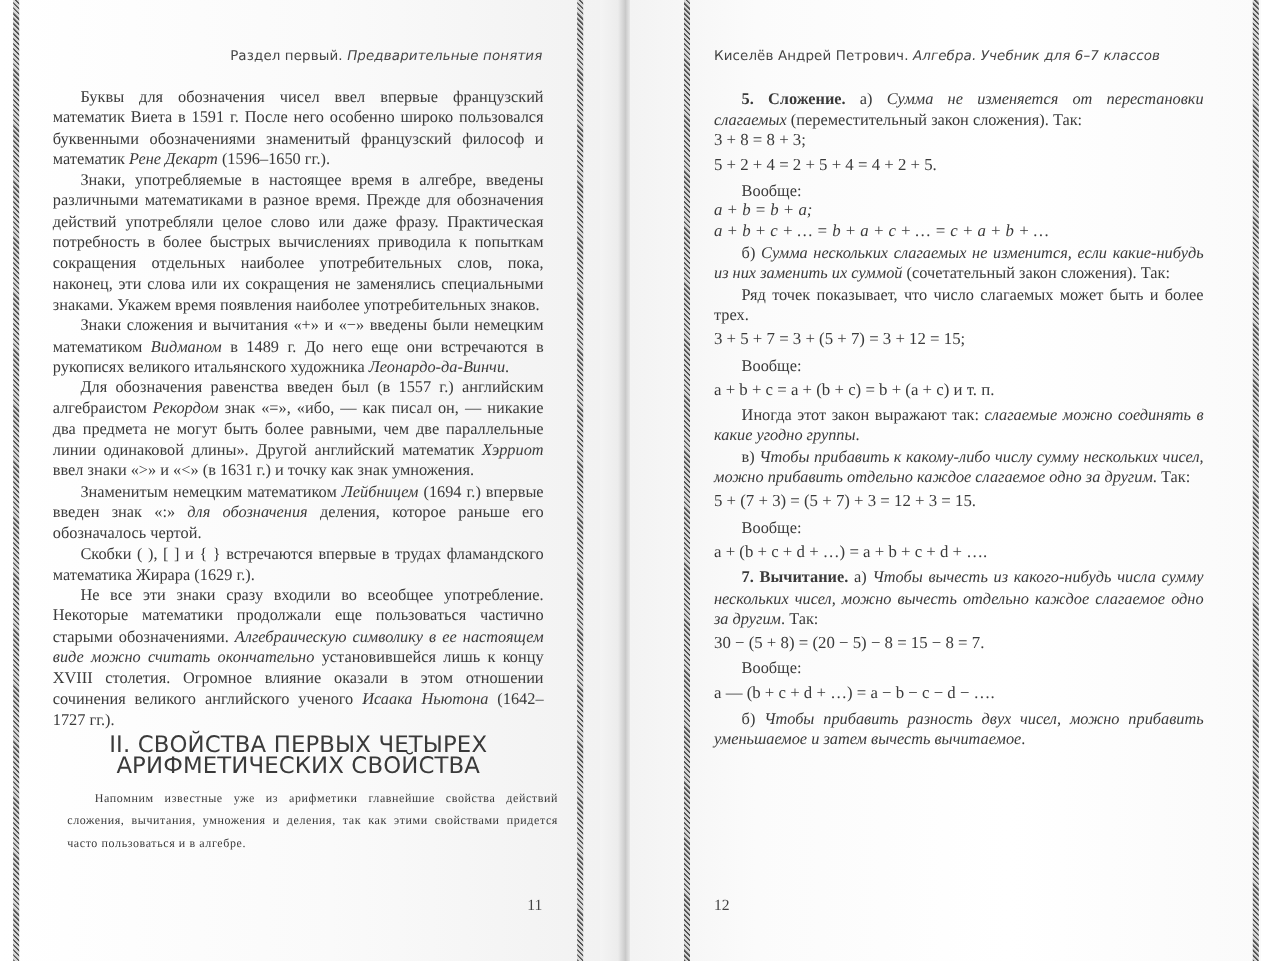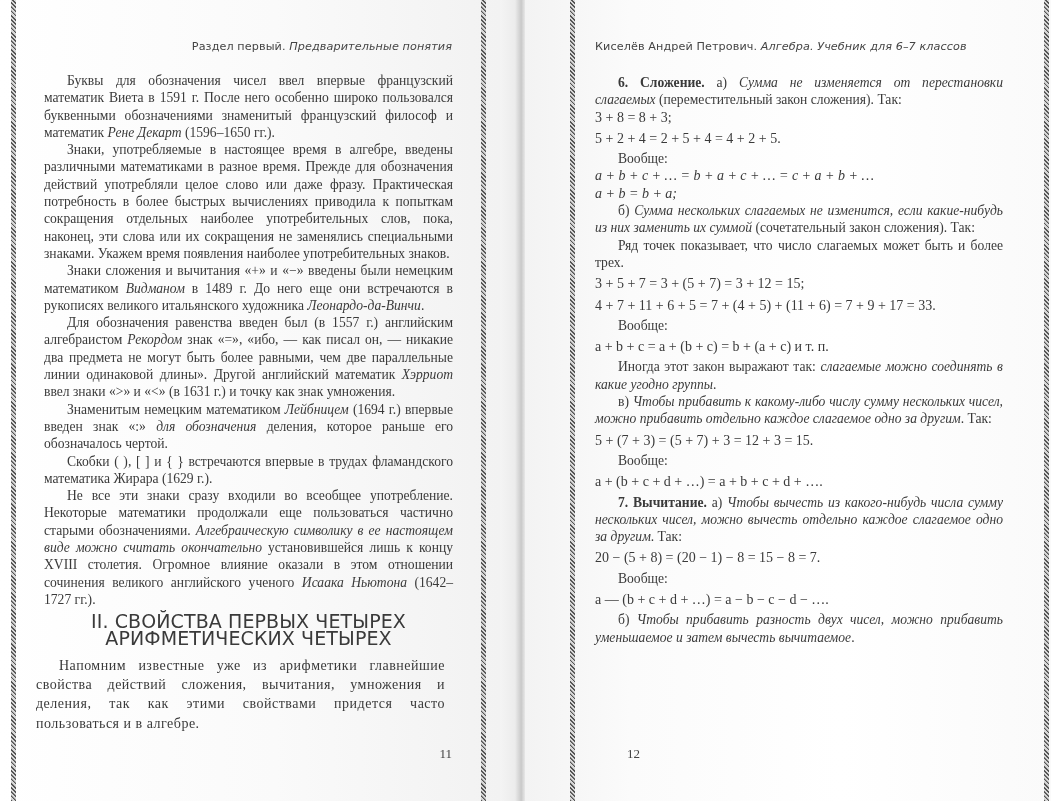--- a/index.html
+++ b/index.html
@@ -48,31 +48,31 @@
   .formula { text-align: left; text-indent: 0 !important; margin: 0; font-size: 14px; }
   .formula.gap { margin-top: 4px; margin-bottom: 3px; }
 
   .section-heading {
     position: absolute; left: 44px; width: 409px; top: 613px;
     text-align: center;
     font-family: "DejaVu Sans", "Liberation Sans", sans-serif;
     font-size: 19px; line-height: 17px; color: #3a3a3a; letter-spacing: 0.1px;
   }
   .intro-text {
-    position: absolute; left: 36px; width: 409px; top: 656px;
-    font-size: 14px; line-height: 19.2px; letter-spacing: 0.5px;
+    position: absolute; left: 56px; width: 409px; top: 656px;
+    font-size: 10px; line-height: 19.2px; letter-spacing: 0.5px;
     text-align: justify; color: #3a3a3a;
   }
   .intro-text p { margin: 0; text-indent: 23px; }
 
   .page-number {
     position: absolute; top: 746px; font-size: 13px; color: #444;
   }
   .left .page-number { right: 48px; margin-left: 12px; }
-  .right .page-number { left: 70px; margin-left: 32px; }
+  .right .page-number { left: 70px; }
 </style>
 </head>
 <body>
 
 <div class="page left">
   <div class="hatch" style="left:11px"></div>
   <div class="hatch" style="left:481px"></div>
 
   <div class="running-head">
     <span>Раздел первый.</span>
@@ -84,21 +84,21 @@
       <p><span>Знаки, употребляемые в настоящее время в алгебре, введены различными математиками в разное время. Прежде для обозначения действий употребляли целое слово или даже фразу. Практическая потребность в более быстрых вычислениях приводила к попыткам сокращения отдельных наиболее употребительных слов, пока, наконец, эти слова или их сокращения не заменялись специальными знаками. Укажем время появления наиболее употребительных знаков.</span></p>
       <p><span>Знаки сложения и вычитания «+» и «−» введены были немецким математиком </span><span class="em">Видманом</span><span> в 1489 г. До него еще они встречаются в рукописях великого итальянского художника </span><span class="em">Леонардо-да-Винчи</span><span>.</span></p>
       <p><span>Для обозначения равенства введен был (в 1557 г.) английским алгебраистом </span><span class="em">Рекордом</span><span> знак «=», «ибо, — как писал он, — никакие два предмета не могут быть более равными, чем две параллельные линии одинаковой длины». Другой английский математик </span><span class="em">Хэрриот</span><span> ввел знаки «&gt;» и «&lt;» (в 1631 г.) и точку как знак умножения.</span></p>
       <p><span>Знаменитым немецким математиком </span><span class="em">Лейбницем</span><span> (1694 г.) впервые введен знак «:» </span><span class="em">для обозначения</span><span> деления, которое раньше его обозначалось чертой.</span></p>
       <p><span>Скобки ( ), [ ] и { } встречаются впервые в трудах фламандского математика Жирара (1629 г.).</span></p>
       <p><span>Не все эти знаки сразу входили во всеобщее употребление. Некоторые математики продолжали еще пользоваться частично старыми обозначениями. </span><span class="em">Алгебраическую символику в ее настоящем виде можно считать окончательно</span><span> установившейся лишь к концу XVIII столетия. Огромное влияние оказали в этом отношении сочинения великого английского ученого </span><span class="em">Исаака Ньютона</span><span> (1642–1727 гг.).</span></p>
     </div>
 
   <div class="section-heading">
     <div>II. СВОЙСТВА ПЕРВЫХ ЧЕТЫРЕХ</div>
-    <div>АРИФМЕТИЧЕСКИХ ЧЕТЫРЕХ</div>
+    <div>АРИФМЕТИЧЕСКИХ СВОЙСТВА</div>
   </div>
 
   <div class="intro-text">
     <p>Напомним известные уже из арифметики главнейшие свойства действий сложения, вычитания, умножения и деления, так как этими свойствами придется часто пользоваться и в алгебре.</p>
   </div>
 
   <div class="page-number">11</div>
 </div>
 
 <div class="gutter"></div>
@@ -106,38 +106,37 @@
 <div class="page right">
   <div class="hatch" style="left:45px"></div>
   <div class="hatch" style="left:519px"></div>
 
   <div class="running-head">
     <span>Киселёв Андрей Петрович.</span>
     <i>Алгебра. Учебник для 6–7 классов</i>
   </div>
 
   <div class="body-text" id="right-body">
-      <p><span class="b">6. Сложение.</span><span> а) </span><span class="em">Сумма не изменяется от перестановки слагаемых</span><span> (переместительный закон сложения). Так:</span></p>
+      <p><span class="b">5. Сложение.</span><span> а) </span><span class="em">Сумма не изменяется от перестановки слагаемых</span><span> (переместительный закон сложения). Так:</span></p>
       <div class="formula">3 + 8 = 8 + 3;</div>
       <div class="formula gap">5 + 2 + 4 = 2 + 5 + 4 = 4 + 2 + 5.</div>
       <p><span>Вообще:</span></p>
+      <div class="formula" style="font-style: italic;">a + b = b + a;</div>
       <div class="formula" style="font-style: italic;">a + b + c + … = b + a + c + … = c + a + b + …</div>
-      <div class="formula" style="font-style: italic;">a + b = b + a;</div>
       <p><span>б) </span><span class="em">Сумма нескольких слагаемых не изменится, если какие-нибудь из них заменить их суммой</span><span> (сочетательный закон сложения). Так:</span></p>
       <p><span>Ряд точек показывает, что число слагаемых может быть и более трех.</span></p>
       <div class="formula gap">3 + 5 + 7 = 3 + (5 + 7) = 3 + 12 = 15;</div>
-      <div class="formula gap">4 + 7 + 11 + 6 + 5 = 7 + (4 + 5) + (11 + 6) = 7 + 9 + 17 = 33.</div>
       <p><span>Вообще:</span></p>
       <div class="formula gap">a + b + c = a + (b + c) = b + (a + c) и т. п.</div>
       <p><span>Иногда этот закон выражают так: </span><span class="em">слагаемые можно соединять в какие угодно группы</span><span>.</span></p>
       <p><span>в) </span><span class="em">Чтобы прибавить к какому-либо числу сумму нескольких чисел, можно прибавить отдельно каждое слагаемое одно за другим</span><span>. Так:</span></p>
       <div class="formula gap">5 + (7 + 3) = (5 + 7) + 3 = 12 + 3 = 15.</div>
       <p><span>Вообще:</span></p>
       <div class="formula gap">a + (b + c + d + …) = a + b + c + d + ….</div>
       <p><span class="b">7. Вычитание.</span><span> а) </span><span class="em">Чтобы вычесть из какого-нибудь числа сумму нескольких чисел, можно вычесть отдельно каждое слагаемое одно за другим</span><span>. Так:</span></p>
-      <div class="formula gap">20 − (5 + 8) = (20 − 1) − 8 = 15 − 8 = 7.</div>
+      <div class="formula gap">30 − (5 + 8) = (20 − 5) − 8 = 15 − 8 = 7.</div>
       <p><span>Вообще:</span></p>
       <div class="formula gap">a — (b + c + d + …) = a − b − c − d − ….</div>
       <p><span>б) </span><span class="em">Чтобы прибавить разность двух чисел, можно прибавить уменьшаемое и затем вычесть вычитаемое</span><span>.</span></p>
     </div>
 
   <div class="page-number">12</div>
 </div>
 
 </body></html>

